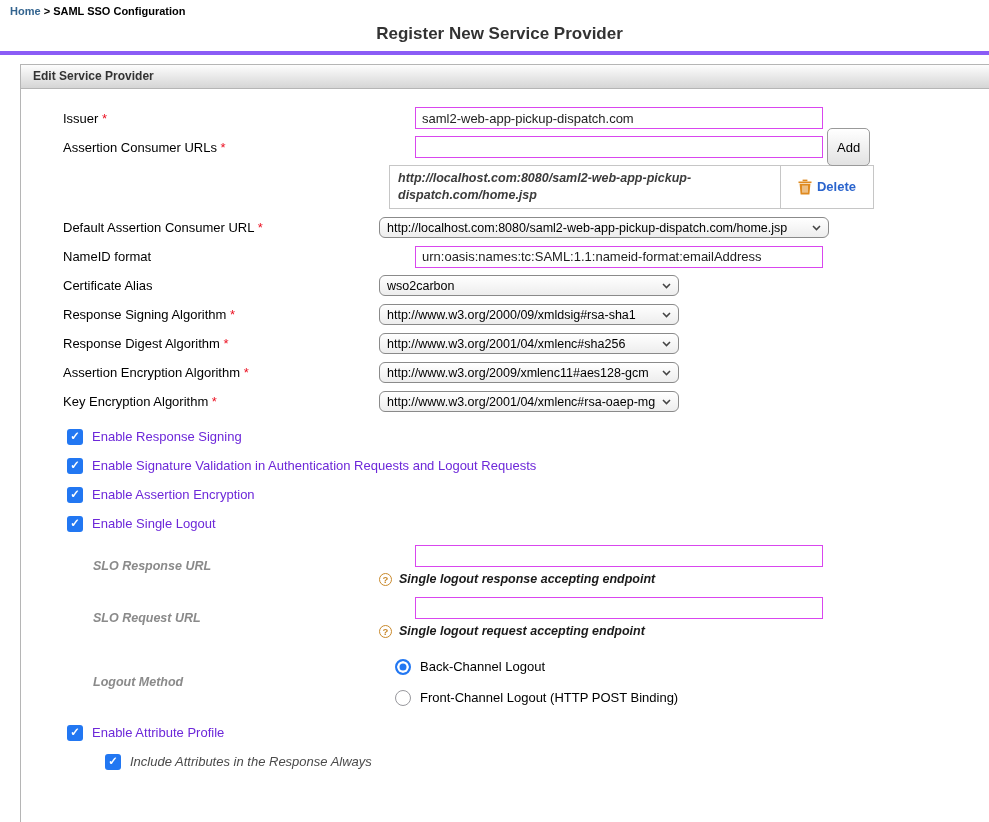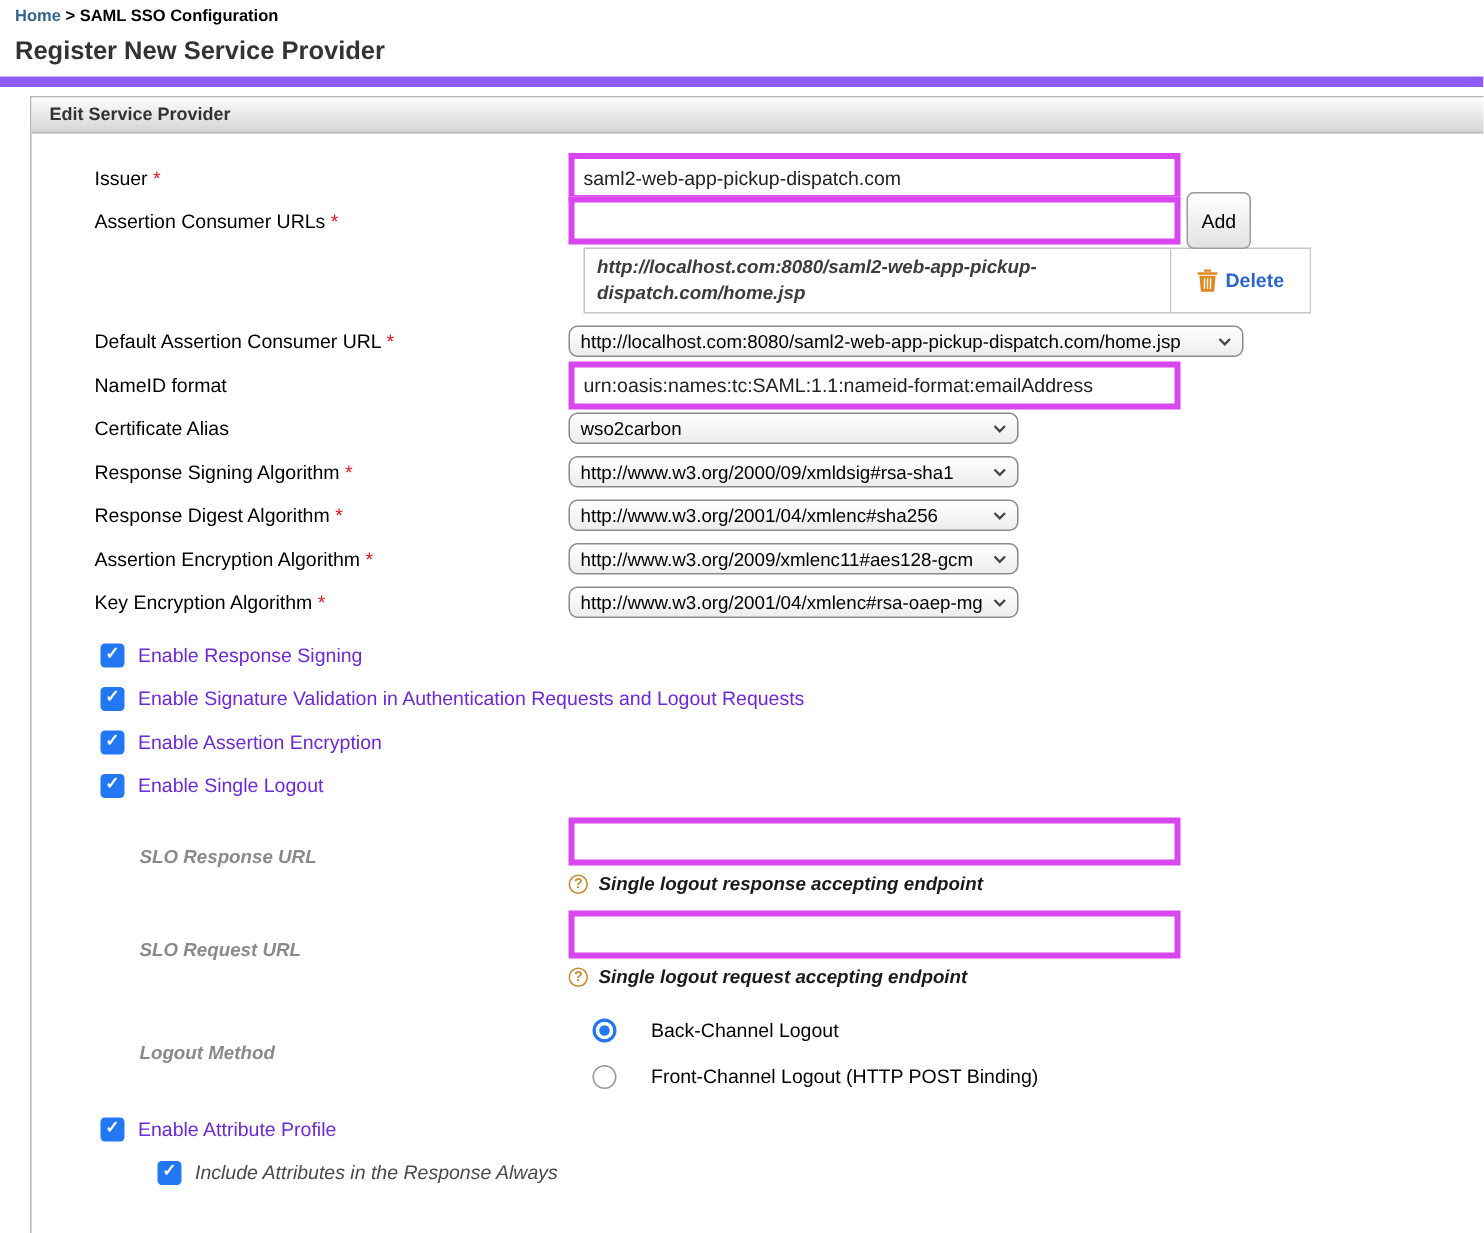--- a/index.html
+++ b/index.html
@@ -6,21 +6,21 @@
   body {
     width:989px; height:822px; overflow:hidden; position:relative;
     background:#ffffff; color:#000;
     font-family:"Liberation Sans", sans-serif;
   }
 
   
   .breadcrumb { padding:5px 0 0 10px; font-size:11px; font-weight:700; }
   .breadcrumb a { color:#33648f; text-decoration:none; cursor:pointer; }
   .breadcrumb .sep, .breadcrumb .cur { color:#000; }
-  .title-wrap { border-bottom:7px solid #8b5cf6; padding:7px 0 7px 10px; }
+  .title-wrap { border-bottom:4px solid #8b5cf6; padding:7px 0 7px 10px;text-align:center; }
   h1.page-title { margin:0; font-size:17px; font-weight:700; color:#333; }
 
   
   .panel {
     position:absolute; left:20px; top:64px; width:1000px; height:758px;
     border:1px solid #b5b5b5; border-bottom:none; background:#fff; box-sizing:border-box;
   }
   .panel-header {
     height:23px; line-height:23px; padding-left:12px;
     background:linear-gradient(#fdfdfd,#d5d5d5);
@@ -28,22 +28,22 @@
     font-size:12px; font-weight:700; color:#333;
   }
 
   
   .form { padding:18px 0 0 42px; font-size:13px; }
   .row { display:flex; align-items:center; margin-bottom:7px; height:22px; }
   .lbl { width:316px; flex:none; color:#000; }
   .req { color:#eb1021; }
 
   input.text {
-    box-sizing:border-box; width:408px; height:32px; border:4px solid #d946ef;
-    padding:2px 6px; font:13px "Liberation Sans", sans-serif; color:#222; background:#fff;
+    box-sizing:border-box; width:408px; height:22px; border:1px solid #d946ef;
+    padding:2px 6px; font:13px "Liberation Sans", sans-serif; color:#222; background:#fff;margin-left:36px;
   }
   .add-btn {
     margin-left:4px; height:38px; padding:0 9px; border:1px solid #9a9a9a; border-radius:5px;
     background:linear-gradient(#ffffff,#e2e2e2); font:13px "Liberation Sans", sans-serif;
     color:#000; cursor:pointer;
   }
 
   
   .acs-table {
     display:flex; width:485px; margin:2px 0 8px 326px;
@@ -97,21 +97,21 @@
   }
   .help-icon {
     width:13px; height:13px; box-sizing:border-box; border:1.5px solid #c9892b; border-radius:50%;
     color:#c9892b; font-size:9.5px; font-weight:700; font-style:normal;
     display:flex; align-items:center; justify-content:center; flex:none; cursor:pointer;
   }
 
   
   .lm-row { display:flex; margin-top:20px; }
   .radios { margin-left:16px; display:flex; flex-direction:column; gap:15px; }
-  .radio-opt { display:flex; align-items:center; gap:23px; height:16px; }
+  .radio-opt { display:flex; align-items:center; gap:9px; height:16px; }
   .radio {
     width:16px; height:16px; border-radius:50%; box-sizing:border-box;
     border:1.5px solid #98989d; background:#fff; flex:none; cursor:pointer;
   }
   .radio.on { border:2px solid #2277f2; background:#2277f2; box-shadow:inset 0 0 0 2.5px #fff; }
 
   .attr-row { margin-top:19px; }
   .attr-sub { margin-left:42px; }
 </style>
 </head>

